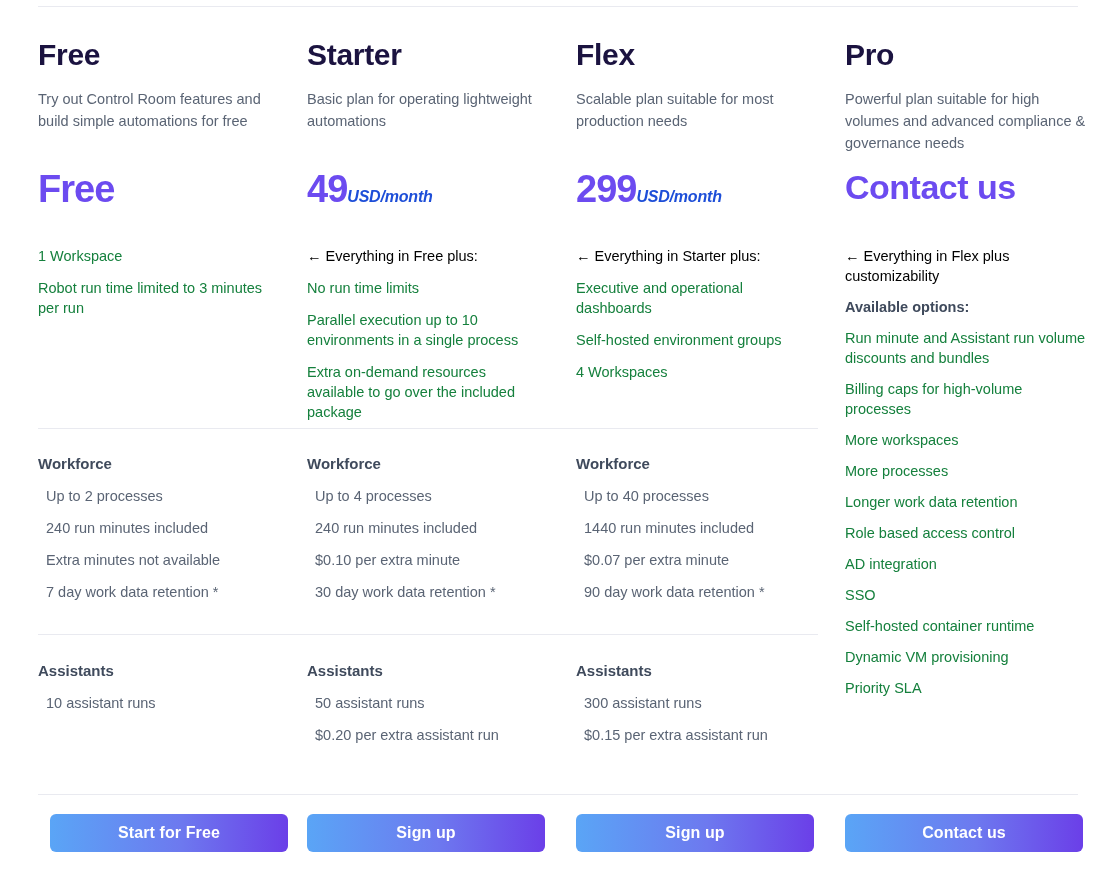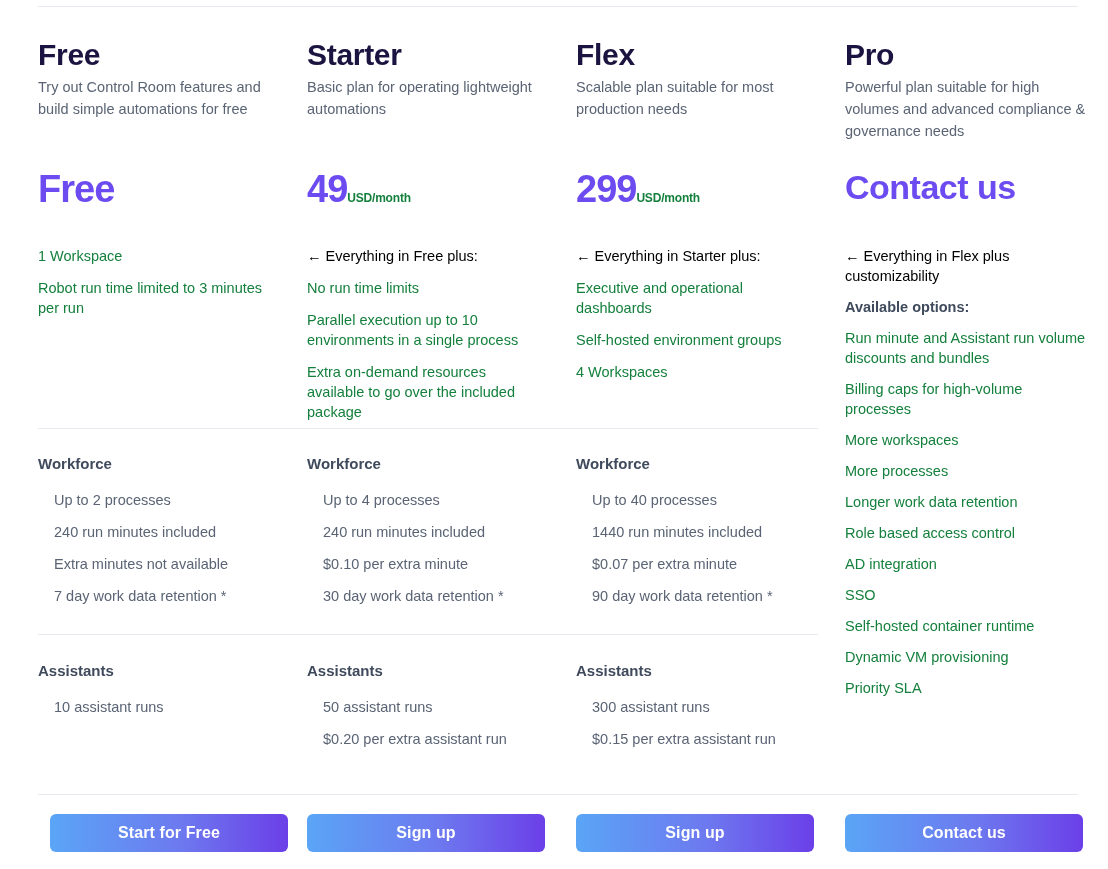--- a/index.html
+++ b/index.html
@@ -57,21 +57,21 @@
     top: 38px;
     margin: 0;
     font-size: 30px;
     font-weight: bold;
     letter-spacing: -0.3px;
     color: #1b1340;
     line-height: 1.1;
   }
   .plan-desc {
     position: absolute;
-    top: 76px;
+    top: 88px;
     margin: 0;
     font-size: 14.5px;
     line-height: 22px;
     color: #5a6474;
     width: 240px;
   }
   .col-3 .plan-desc { width: 246px; }
 
   
   .price {
@@ -81,24 +81,25 @@
     white-space: nowrap;
     line-height: 1;
   }
   .price-amount {
     font-size: 38px;
     font-weight: bold;
     color: #6c4bf0;
     letter-spacing: -1px;
   }
   .price-unit {
-    font-size: 12px;
-    font-weight: bold;
-    color: #15803d;
+    font-size: 16px;
+    font-weight: bold;
+    color: #1d4ed8;
     letter-spacing: -0.2px;
+    font-style: italic;
   }
   .price.contact .price-amount {
     font-size: 34px;
     letter-spacing: -0.5px;
   }
 
   
   .feature-list {
     position: absolute;
     top: 246px;
@@ -133,21 +134,21 @@
   .section-workforce  { top: 454px; }
   .section-assistants { top: 661px; }
   .section h3 {
     margin: 0 0 12px 0;
     font-size: 15px;
     font-weight: bold;
     color: #3f4a5c;
     line-height: 20px;
   }
   .section ul {
-    margin: 16px;
+    margin: 8px;
     padding: 0;
     list-style: none;
   }
   .section ul li {
     font-size: 14.5px;
     line-height: 20px;
     color: #5a6474;
     margin-bottom: 12px;
   }
 

